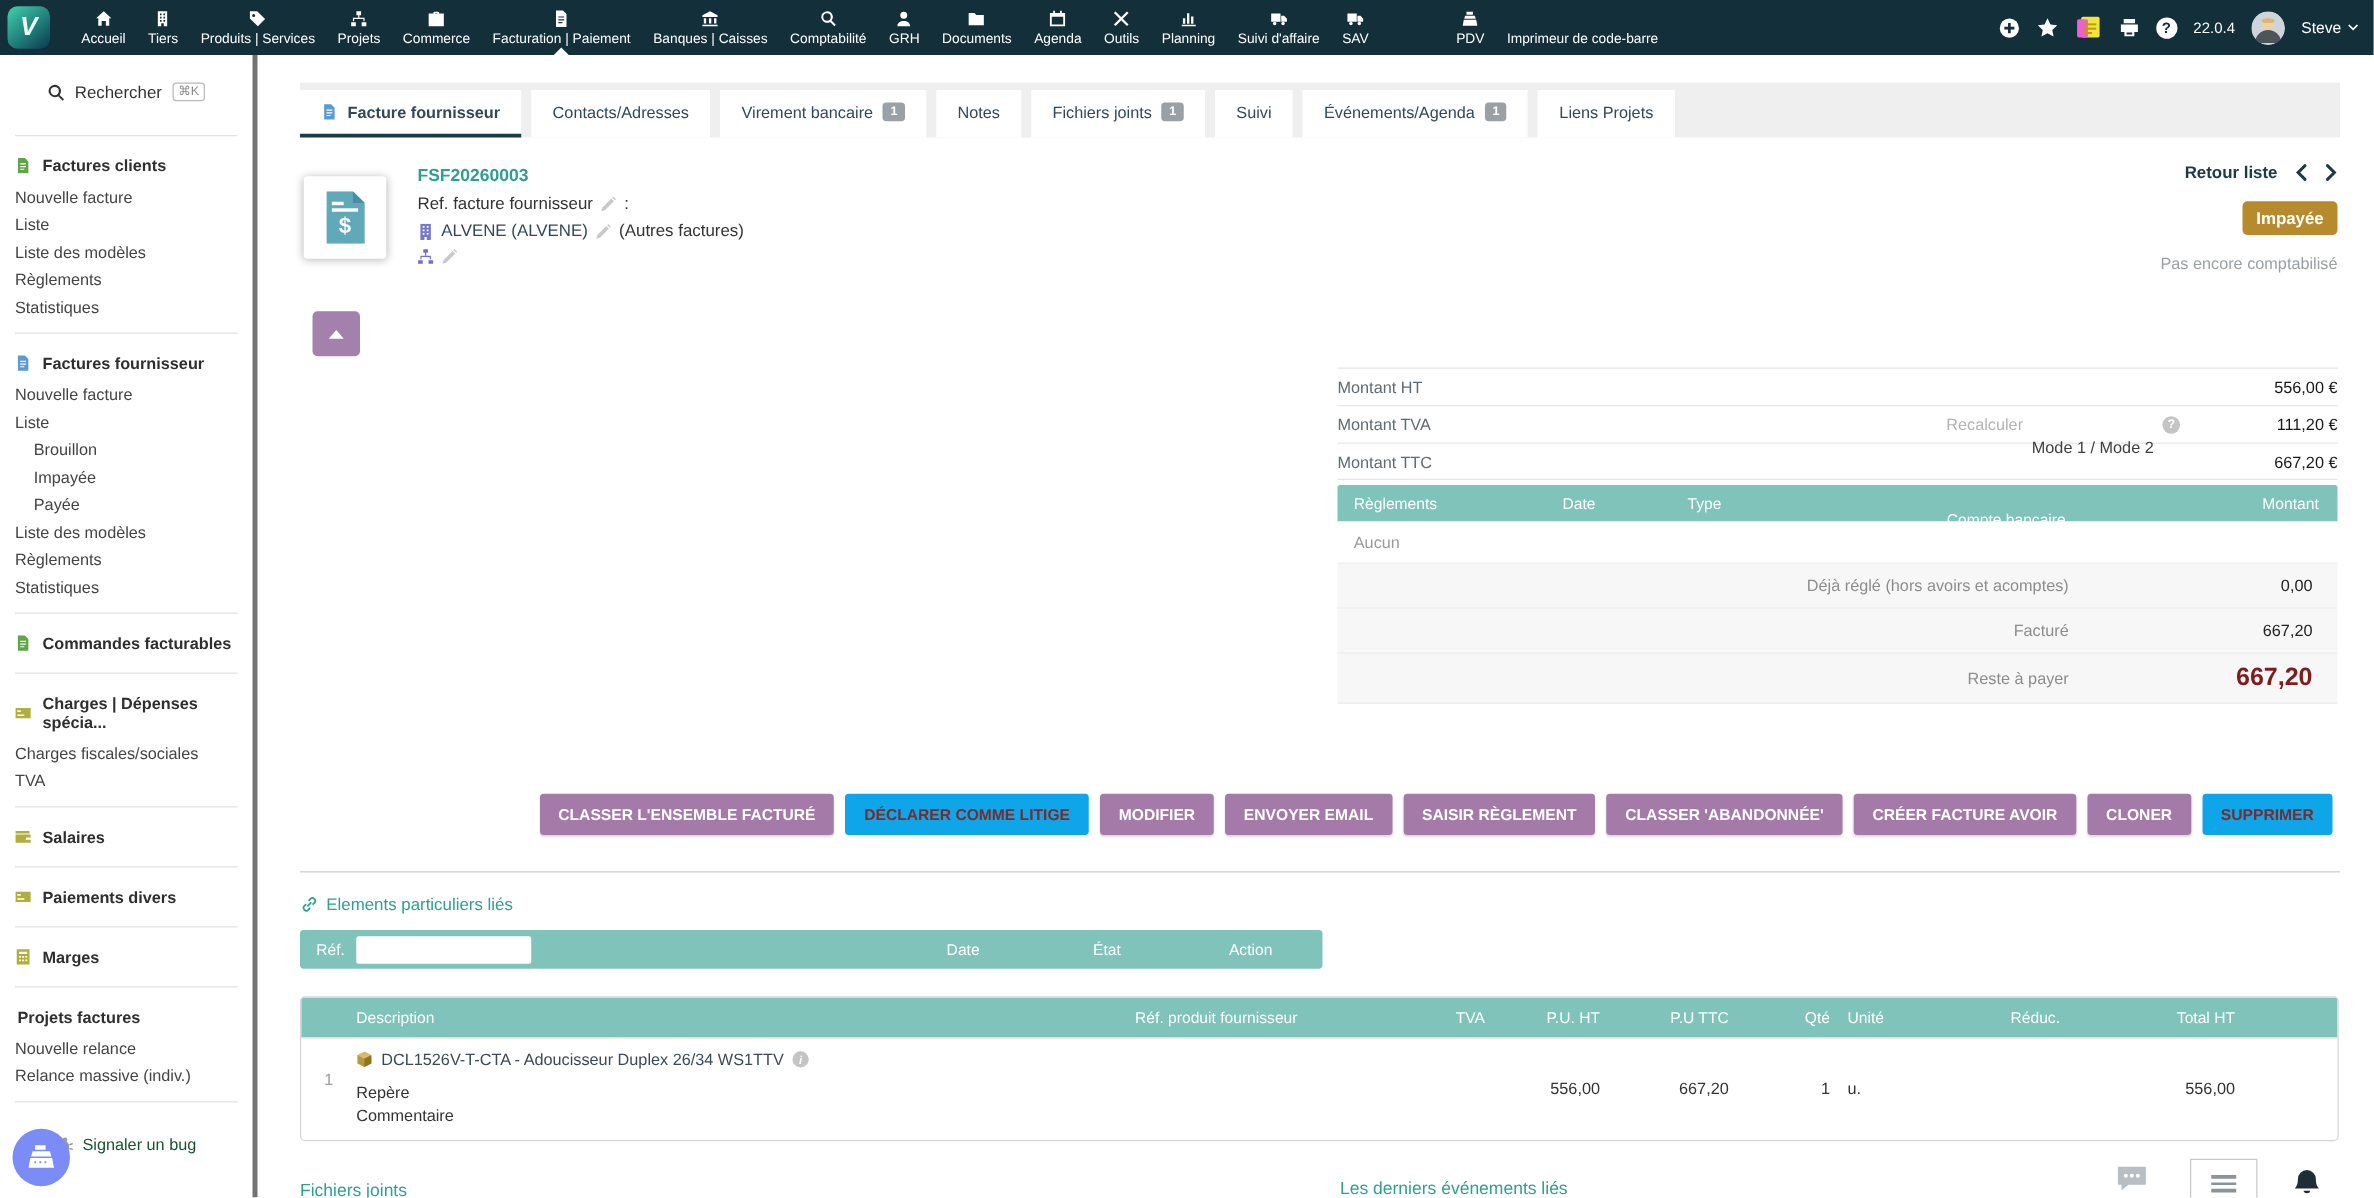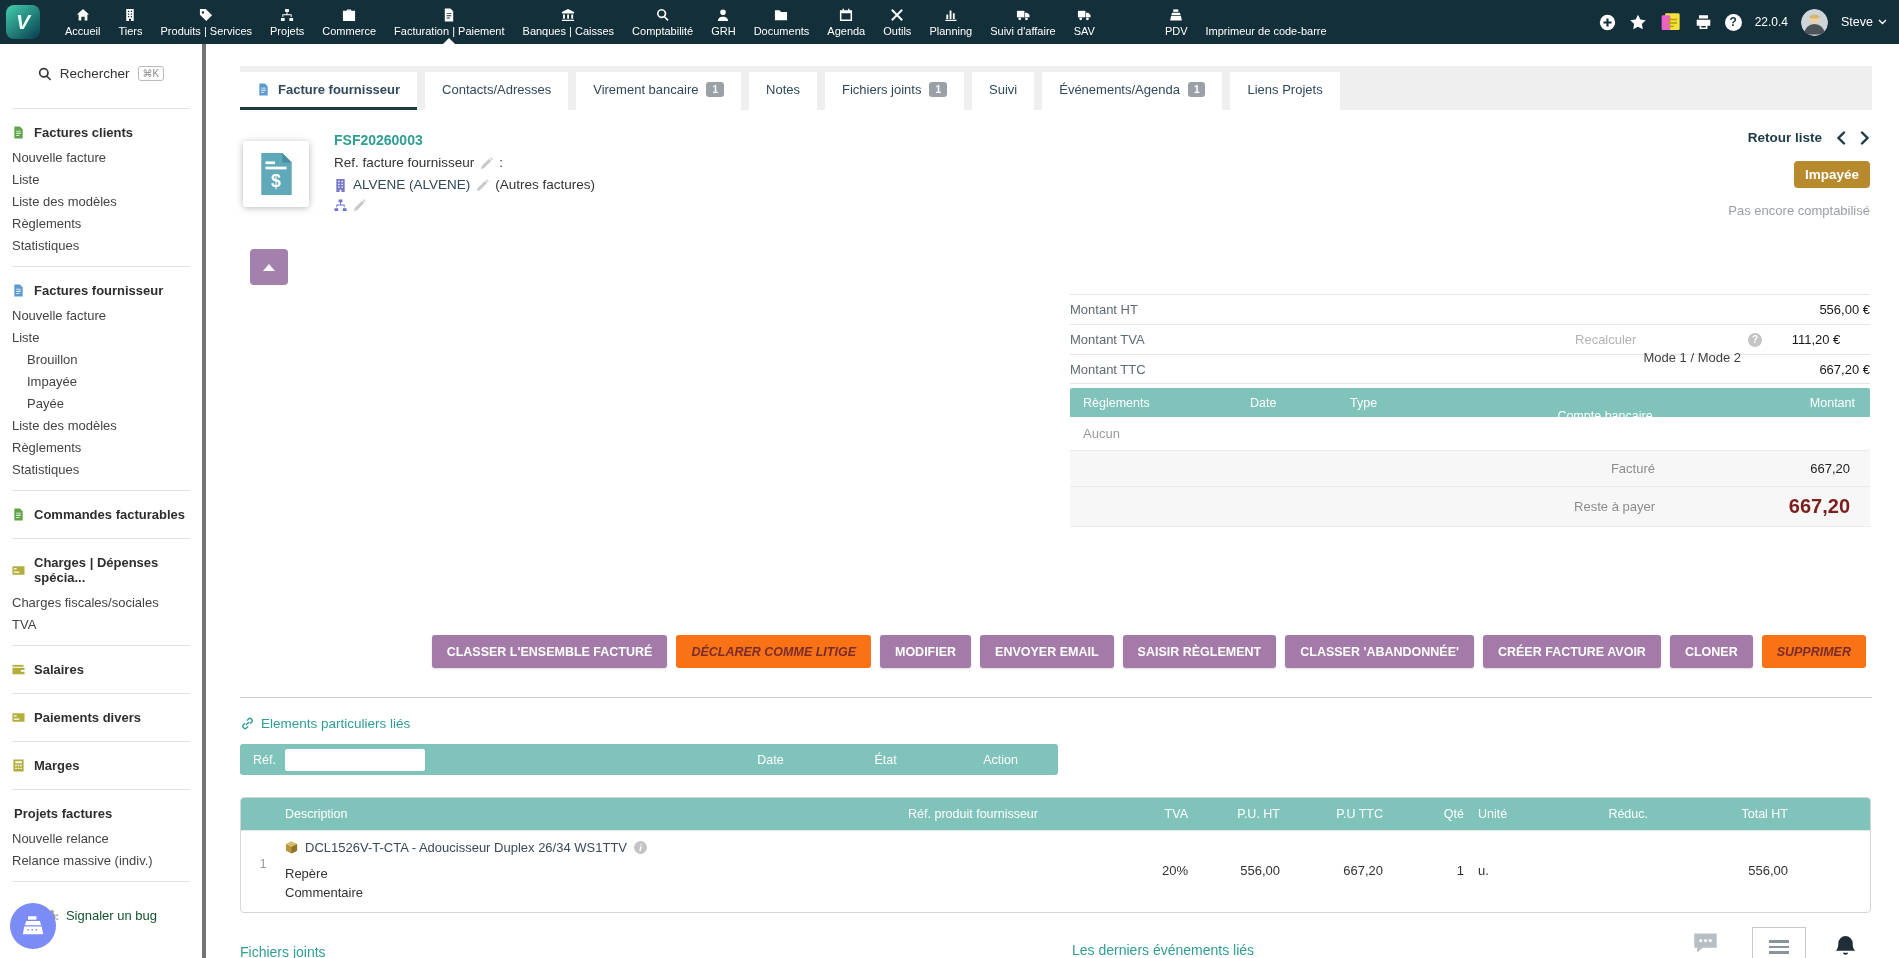--- a/index.html
+++ b/index.html
@@ -65,38 +65,38 @@
   
   .amounts { position:absolute; left:1070px; top:294px; width:800px; }
   .amt-row { display:flex; align-items:center; height:30px; border-top:1px solid #e6e6e6; font-size:13px; }
   .amt-row:last-child { border-bottom:1px solid #e6e6e6; }
   .amt-label { color:#5f6b72; }
   .amt-mid { margin-left:auto; display:flex; align-items:center; gap:7px; }
   .recalc { color:#b3b3b3; cursor:pointer; }
   .modes { color:#3f3f3f; cursor:pointer;margin-top:36px; }
   .qhelp { width:14px; height:14px; border-radius:50%; background:#c4c4c4; color:#fff; font-size:10px; font-weight:bold; display:flex; align-items:center; justify-content:center; cursor:pointer; }
   .amt-val { width:108px; margin-left:auto; text-align:right; color:#191919; flex:none; }
-  .amt-row.has-mid .amt-val { margin-left:0;text-align:center; }
+  .amt-row.has-mid .amt-val { margin-left:18px; }
 
   
   .pay { position:absolute; left:1070px; top:388px; width:800px; }
   .pay-head { display:flex; align-items:center; height:29px; background:#7fc3bb; color:#fff; font-size:12.5px; border-radius:2px 2px 0 0; }
   .pc1 { width:180px; padding-left:13px; } .pc2 { width:100px; } .pc3 { width:130px; }
   .pc4 { flex:1; text-align:center;margin-top:26px; } .pc5 { width:140px; text-align:right; padding-right:15px; }
   .pay-empty { height:34px; display:flex; align-items:center; padding-left:13px; color:#9a9a9a; border-bottom:1px solid #ededed; }
   .sum-row { display:flex; align-items:center; height:36px; background:#f7f7f7; border-bottom:1px solid #ebebeb; }
   .sum-label { flex:1; text-align:right; color:#8d8d8d; padding-right:20px; }
   .sum-val { width:195px; text-align:right; padding-right:20px; color:#222; }
   .sum-row.rest { height:40px; }
   .sum-row.rest .sum-val { color:#7d1d1d; font-weight:bold; font-size:20px; }
 
   
   .actions { position:absolute; right:33px; top:635px; display:flex; gap:9px; }
   .btn { height:33px; display:flex; align-items:center; padding:0 15px; border-radius:3px; background:#a47ba8; color:#fff; font-weight:bold; font-size:12.5px; white-space:nowrap; cursor:pointer; box-shadow:0 1px 2px rgba(0,0,0,.15); }
-  .btn.muted { background:#f97316; color:#7a2b2b; cursor:default; box-shadow:none;font-style:italic; }
+  .btn.muted { background:#0ea5e9; color:#7a2b2b; cursor:default; box-shadow:none; }
 
   .divider { position:absolute; left:240px; top:697px; width:1632px; height:1px; background:#cccccc; }
 
   
   .linked-title { position:absolute; left:241px; top:716px; color:#2f9e94; font-size:13.5px; display:flex; align-items:center; gap:7px; cursor:pointer; }
   .linked-bar { position:absolute; left:240px; top:744px; width:818px; height:31px; background:#7fc3bb; border-radius:3px; display:flex; align-items:center; color:#fff; font-size:12.5px; }
   .lb-ref { padding-left:13px; }
   .lb-input { margin-left:9px; width:140px; height:22px; border:none; border-radius:2px; background:#fff; padding:0 6px; font-size:12px; outline:none; }
   .lb-spacer { flex:1; }
   .lb-col { width:115px; text-align:center; }
@@ -523,20 +523,24 @@
 <div class="pay">
   <div class="pay-head">
     <span class="pc1">Règlements</span>
     <span class="pc2">Date</span>
     <span class="pc3">Type</span>
     <span class="pc4">Compte bancaire</span>
     <span class="pc5">Montant</span>
   </div>
   <div class="pay-empty">Aucun</div>
   <div class="sum-row">
+    <span class="sum-label">Déjà réglé (hors avoirs et acomptes)</span>
+    <span class="sum-val">0,00</span>
+  </div>
+  <div class="sum-row">
     <span class="sum-label">Facturé</span>
     <span class="sum-val">667,20</span>
   </div>
   <div class="sum-row rest">
     <span class="sum-label">Reste à payer</span>
     <span class="sum-val">667,20</span>
   </div>
 </div>
 
 <div class="actions">
@@ -593,23 +597,20 @@
           </svg>
         <span>DCL1526V-T-CTA - Adoucisseur Duplex 26/34 WS1TTV</span>
         <span class="info-i">i</span>
       </span>
       <div class="extra1">Repère</div>
       <div class="extra2">Commentaire</div>
     </span>
     <span class="c-supref cell-mid">
         <span></span>
       </span>
-    <span class="c-tva cell-mid">
-        <span>20%</span>
-      </span>
     <span class="c-puht cell-mid">
         <span>556,00</span>
       </span>
     <span class="c-puttc cell-mid">
         <span>667,20</span>
       </span>
     <span class="c-qty cell-mid">
         <span>1</span>
       </span>
     <span class="c-unit cell-mid">

